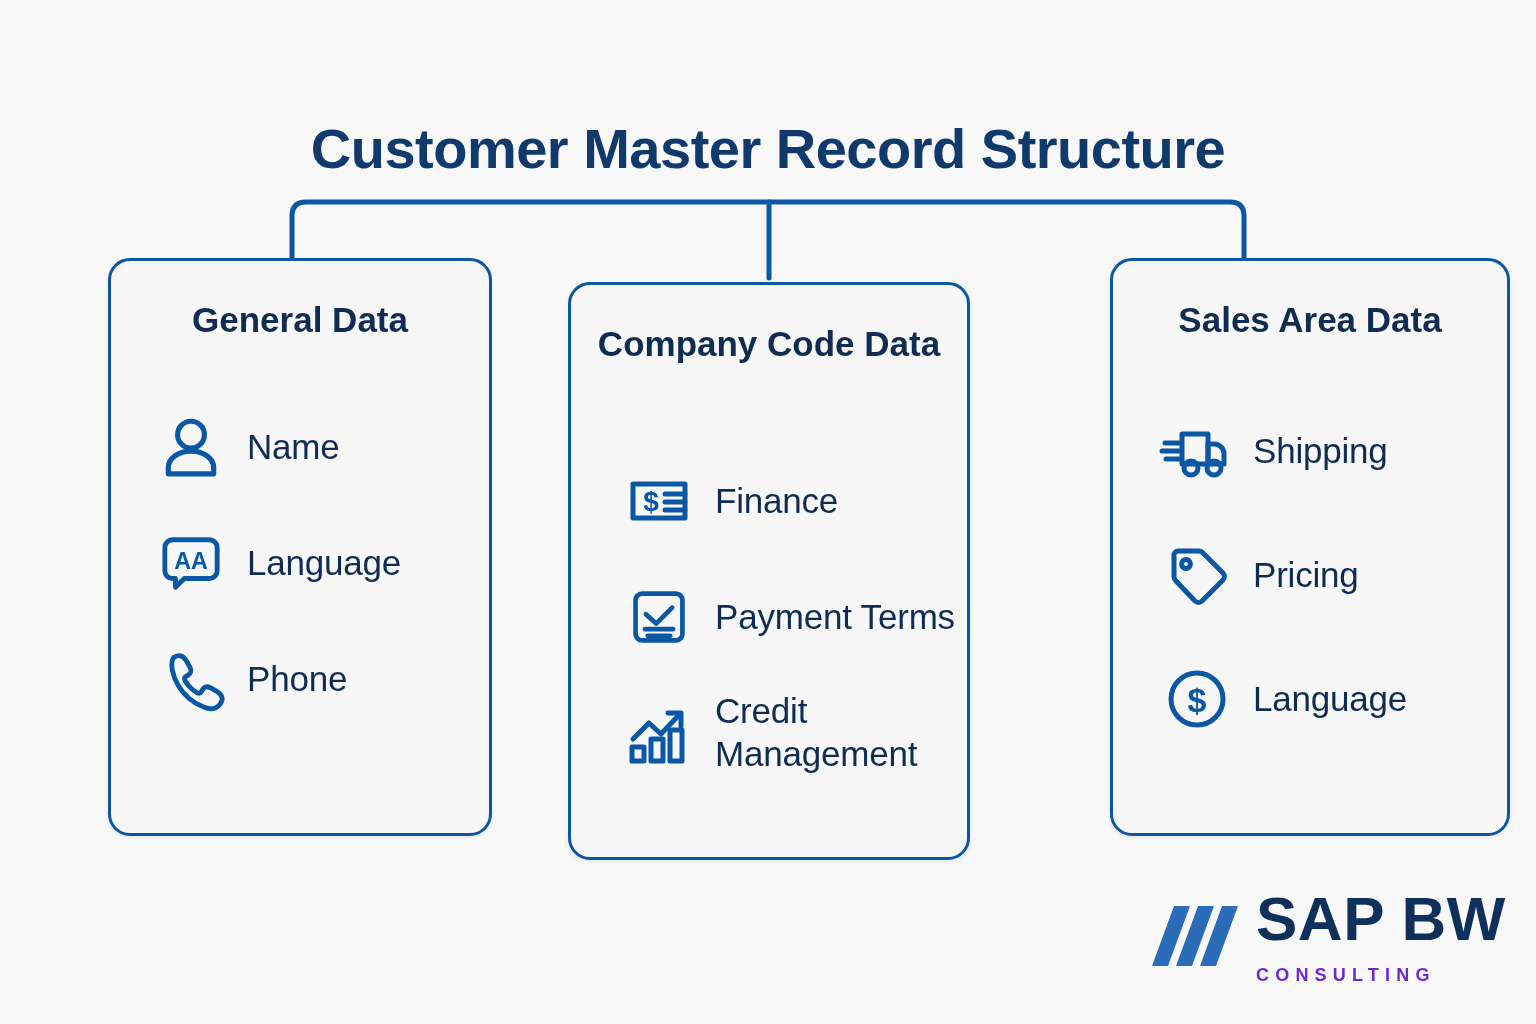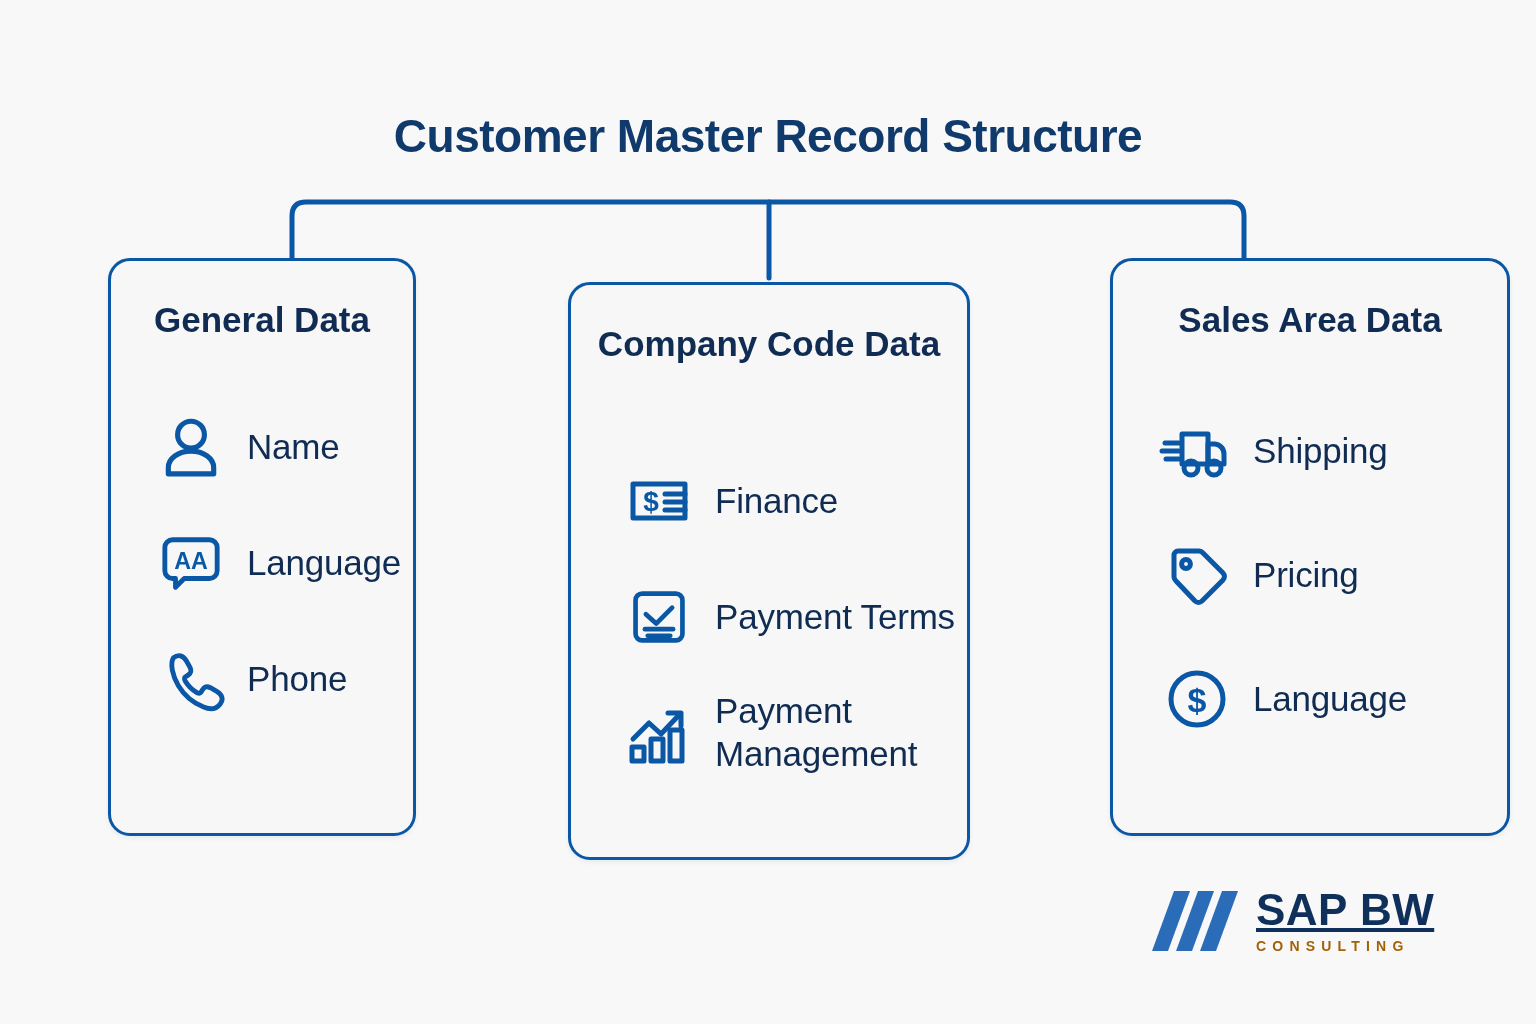--- a/index.html
+++ b/index.html
@@ -19,21 +19,21 @@
     inset: 0;
   }
 
   
   .page-title {
     position: absolute;
     top: 78px;
     left: 0;
     width: 1536px;
     text-align: center;
-    font-size: 46px;
+    font-size: 56px;
     font-weight: bold;
     letter-spacing: -0.5px;
     color: #103a6b;
     white-space: nowrap;
   }
 
   
   .connector {
     position: absolute;
     left: 0;
@@ -47,21 +47,21 @@
   .card {
     position: absolute;
     top: 258px;
     height: 578px;
     border: 3.5px solid #0a57a5;
     border-radius: 22px;
     background: #f7f7f7;
     box-sizing: border-box;
     box-shadow: 0 2px 5px rgba(20,40,80,0.07);
   }
-  .card-general { left: 108px;  width: 308px; }
+  .card-general { left: 108px;  width: 384px; }
   .card-company { left: 568px;  width: 402px; margin-top: 24px; }
   .card-sales   { left: 1110px; width: 400px; }
 
   .card-title {
     margin: 0;
     padding: 36px 22px 0 22px;
     text-align: center;
     font-size: 35px;
     font-weight: bold;
     color: #102c53;
@@ -133,34 +133,33 @@
   .logo-mark {
     width: 86px;
     height: 64px;
   }
   .logo-text {
     display: flex;
     flex-direction: column;
     justify-content: center;
   }
   .logo-primary {
-    font-size: 44px;
+    font-size: 62px;
     font-weight: bold;
     color: #10305c;
     letter-spacing: 0.5px;
     line-height: 1;
-    text-decoration: underline;
   }
   .logo-secondary {
-    font-size: 14px;
-    font-weight: bold;
-    color: #a16207;
+    font-size: 18px;
+    font-weight: bold;
+    color: #6d28d9;
     letter-spacing: 6.2px;
     line-height: 1;
-    margin-top: 7px;
+    margin-top: 16px;
   }
 </style>
 </head>
 <body>
 
 <div class="stage">
 
   <h1 class="page-title">Customer Master Record Structure</h1>
 
   <svg class="connector" viewBox="0 0 1536 110" width="1536" height="110" aria-hidden="true">
@@ -239,21 +238,21 @@
       <li class="item">
         <span class="item-icon">
           <svg viewBox="0 0 64 64" width="64" height="64">
             <polyline class="ic" points="6,38 22,22 34,33 53,13"></polyline>
             <polyline class="ic" points="41,12 54,12 54,25"></polyline>
             <rect class="ic" x="5" y="46" width="12" height="14"></rect>
             <rect class="ic" x="24" y="38" width="12" height="22"></rect>
             <rect class="ic" x="43" y="29" width="12" height="31"></rect>
           </svg>
         </span>
-        <span class="item-label">Payment Management</span>
+        <span class="item-label">Credit Management</span>
       </li>
 
     </ul>
   </section>
 
   <section class="card card-sales">
     <h2 class="card-title">Sales Area Data</h2>
     <ul class="items">
 
       <li class="item">

